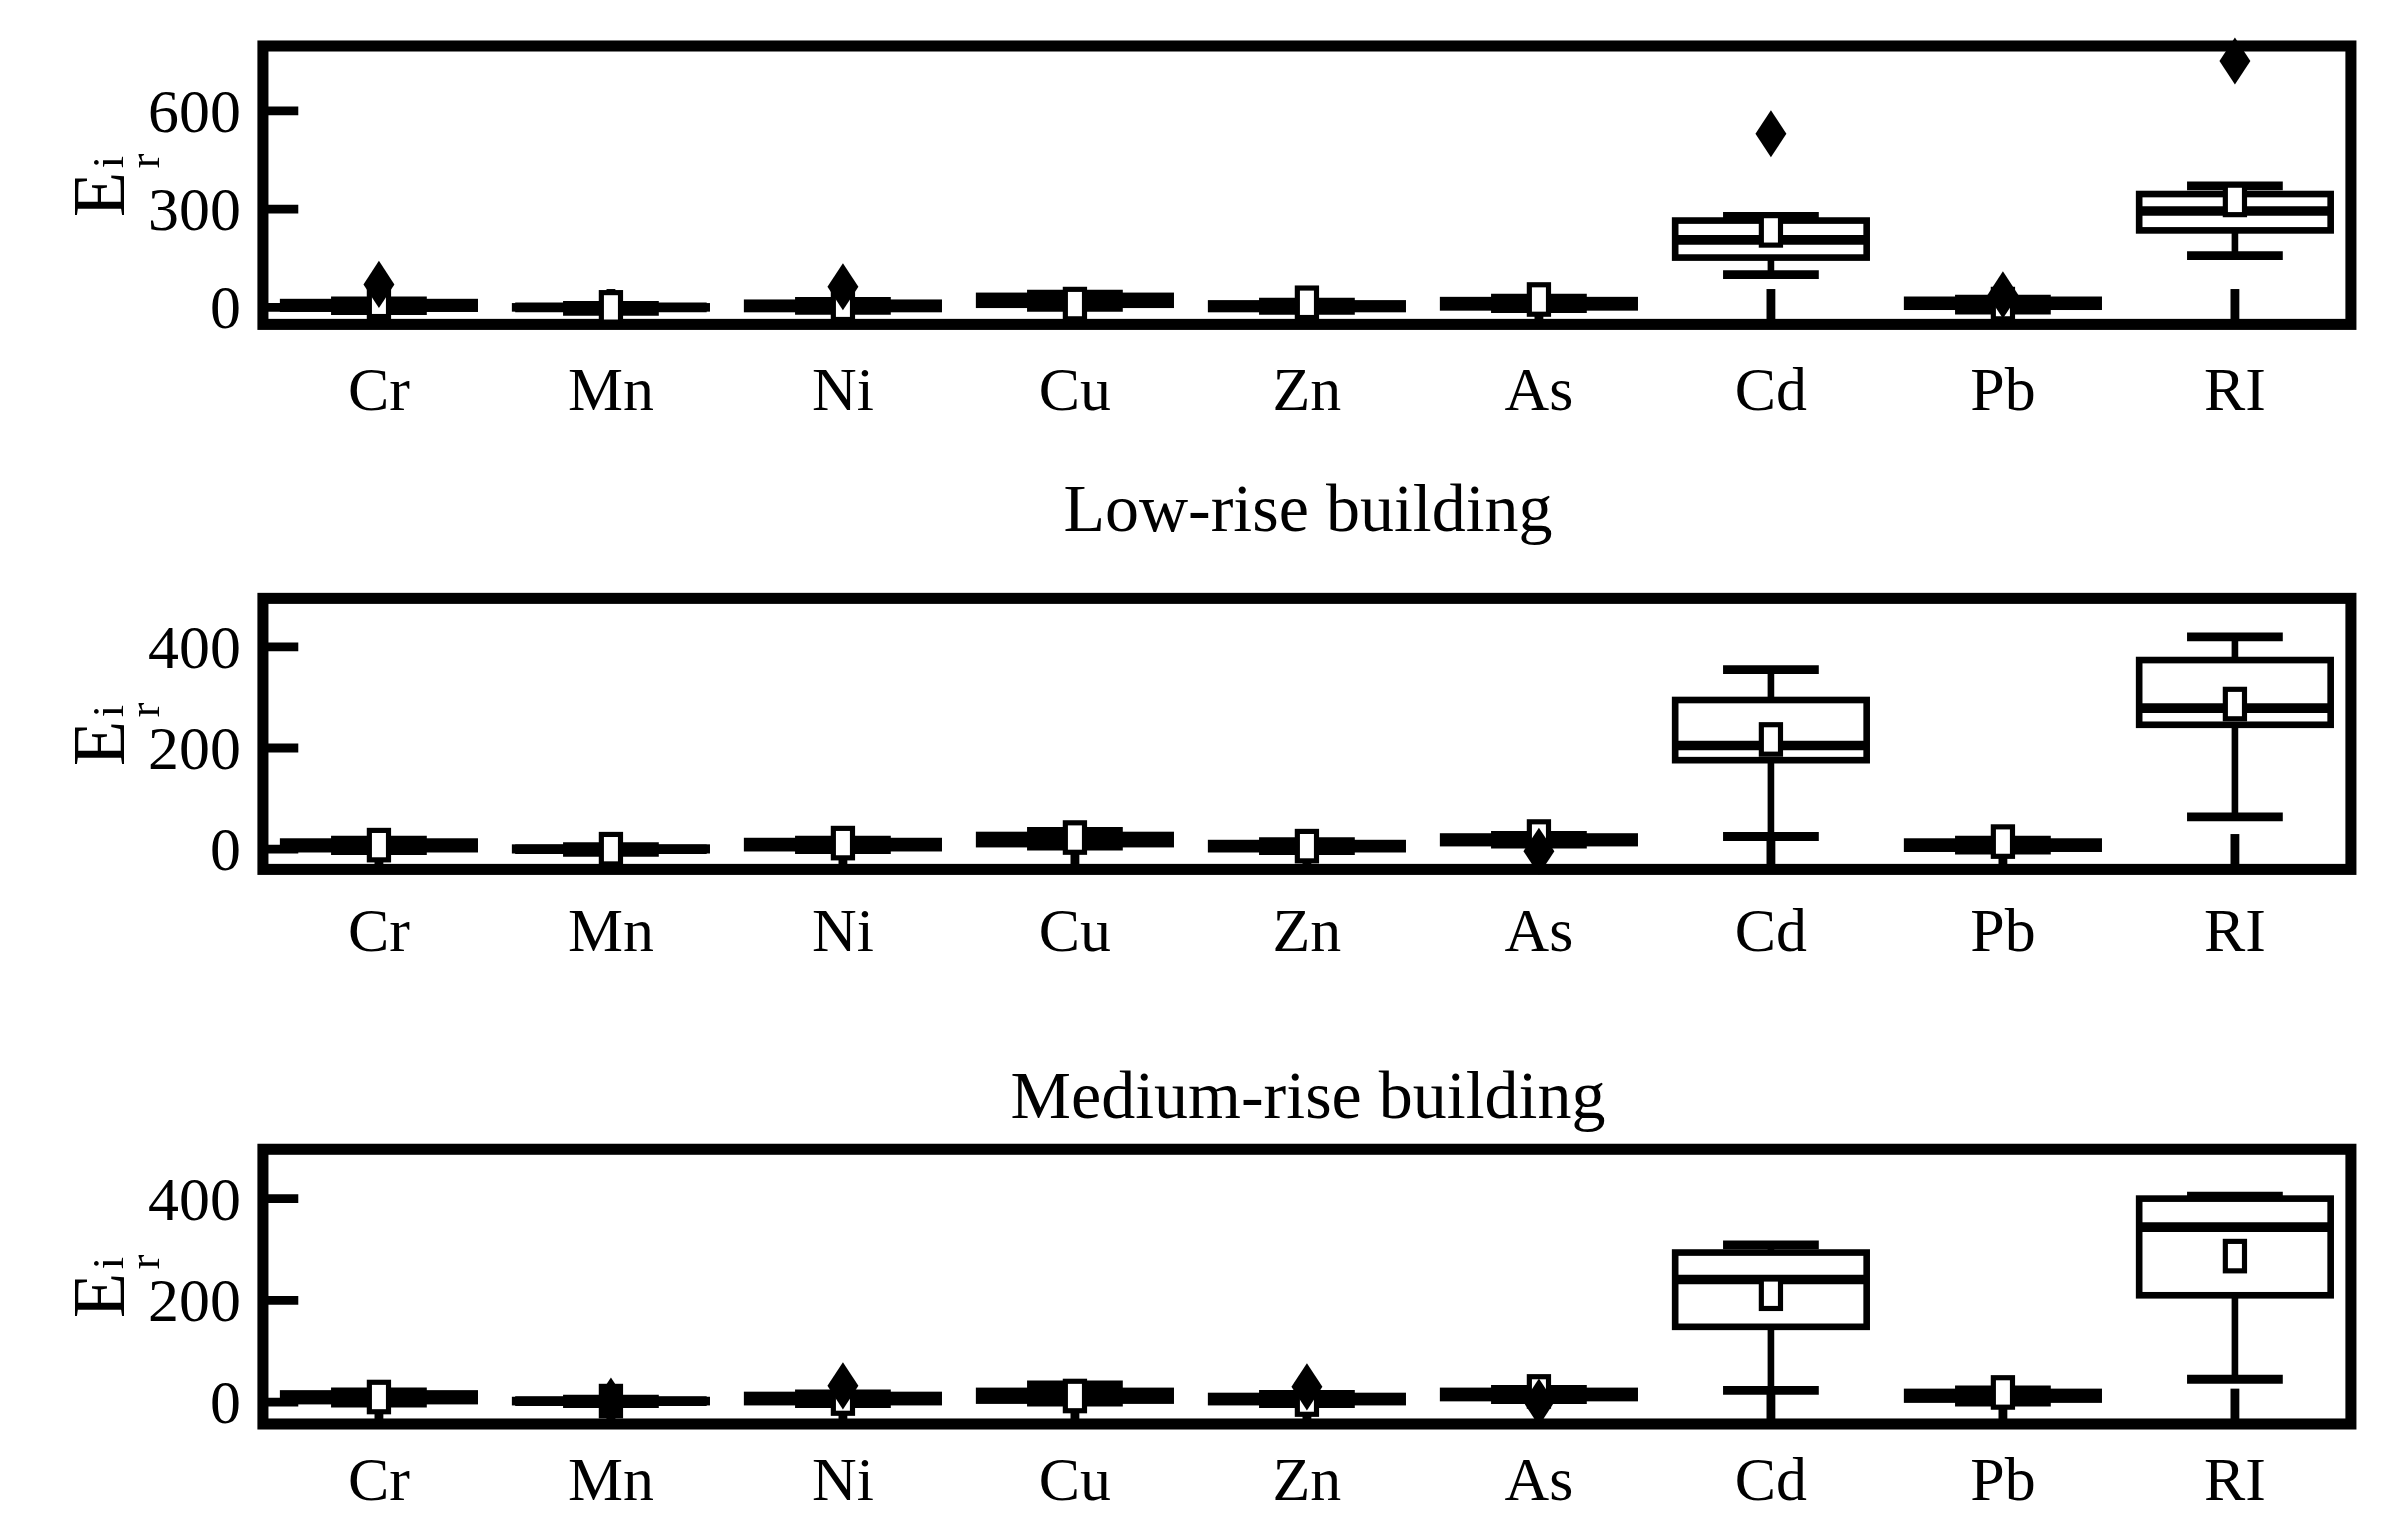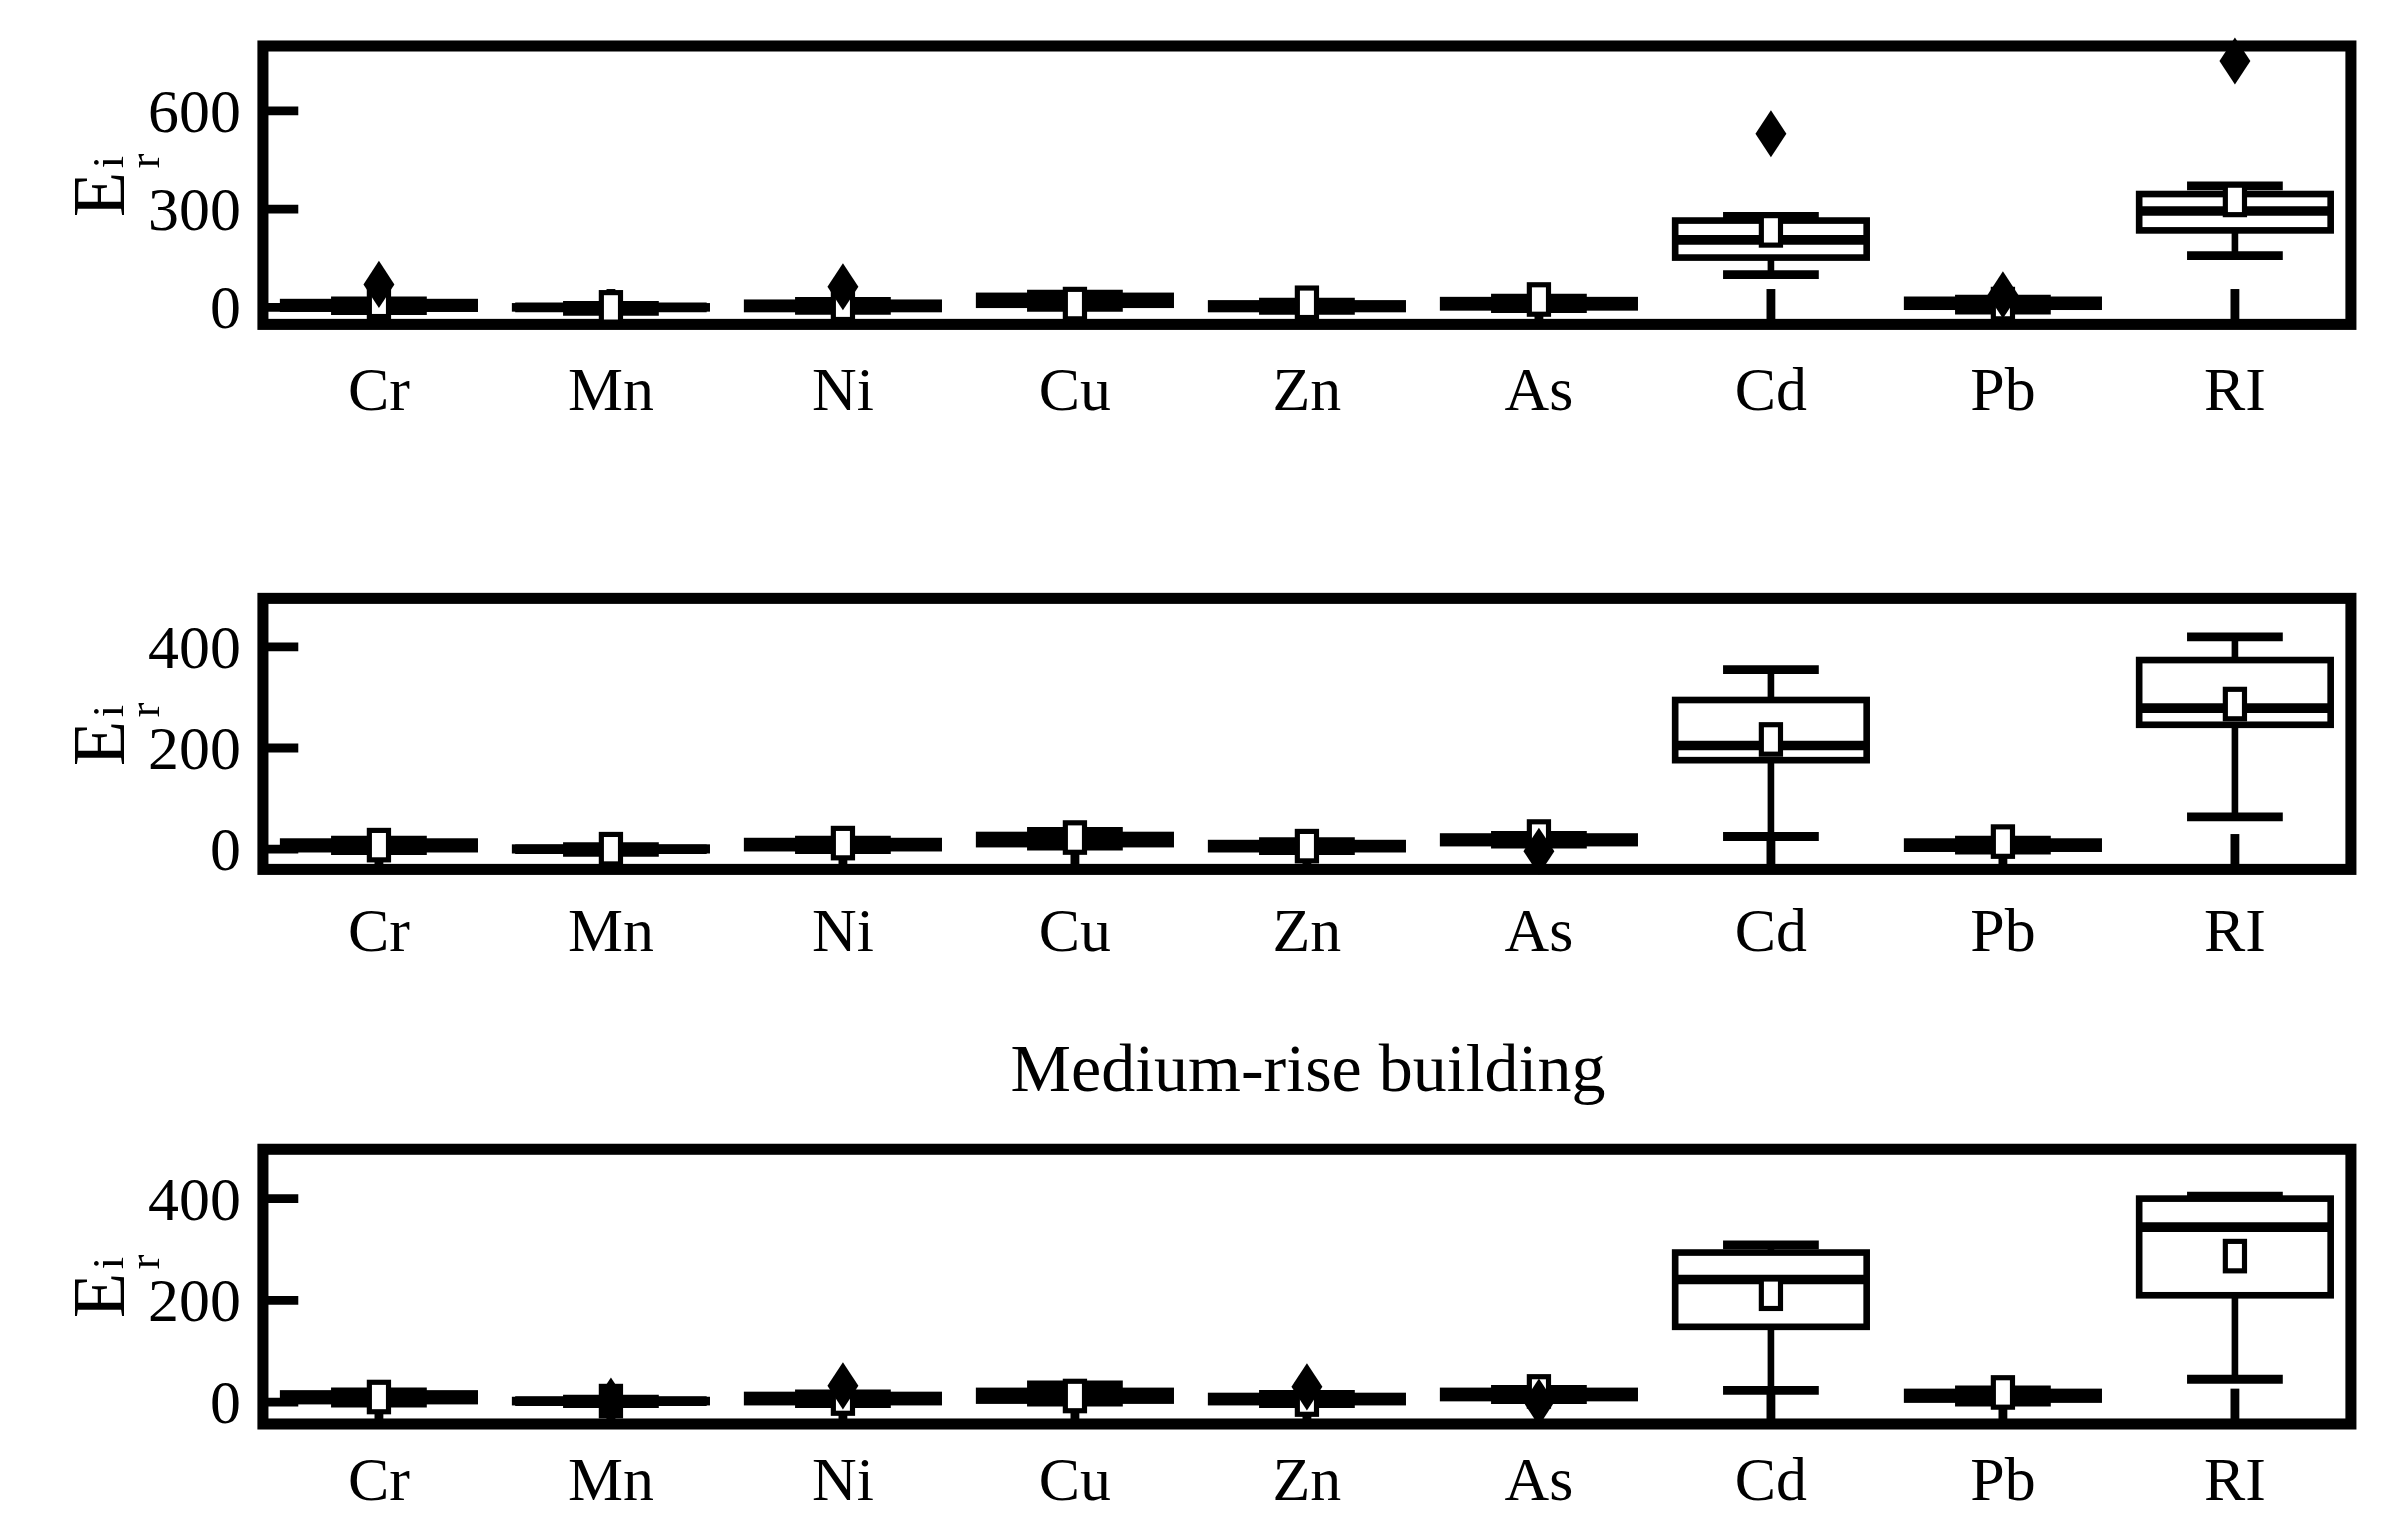--- a/index.html
+++ b/index.html
@@ -306,15 +306,16 @@
         <span>r</span>
       </span>
   </div>
   <div class="ylabel" style="left:110px;top:1286px;">
     <span>E</span><span class="supsub">
         <span>i</span>
         <span>r</span>
       </span>
   </div>
 
-  <div class="panel-title" style="left:1308px;top:1068px;">Medium-rise building</div>
+  <div class="panel-title" style="left:1308px;top:508px;">Low-rise building</div>
+  <div class="panel-title" style="left:1308px;top:1095px;">Medium-rise building</div>
 </div>
 
 
 </body></html>

